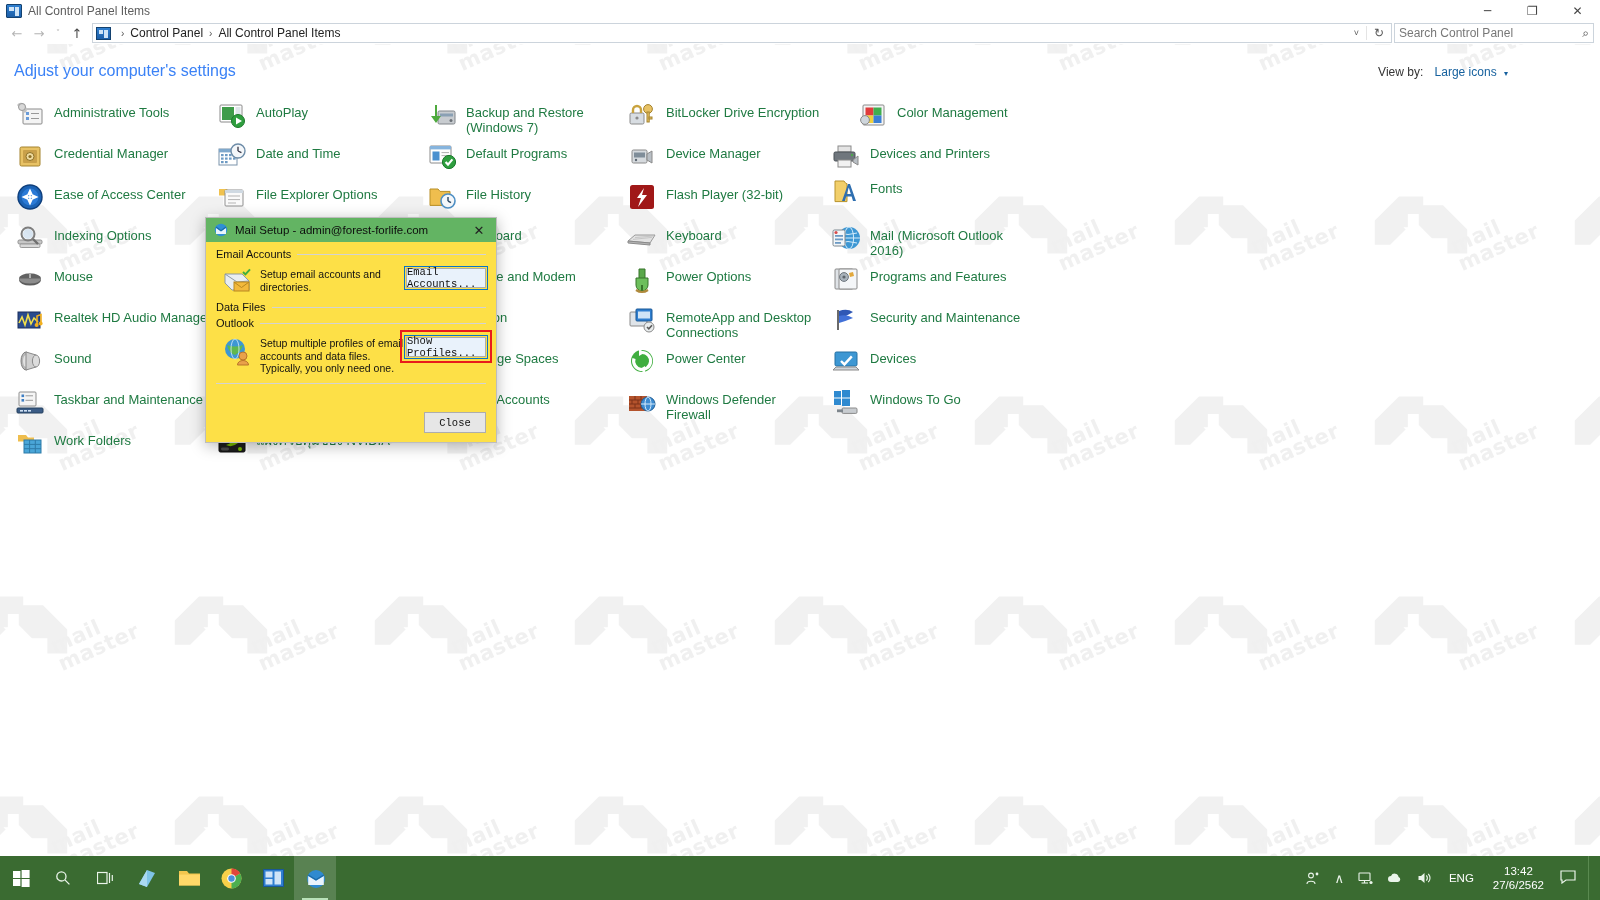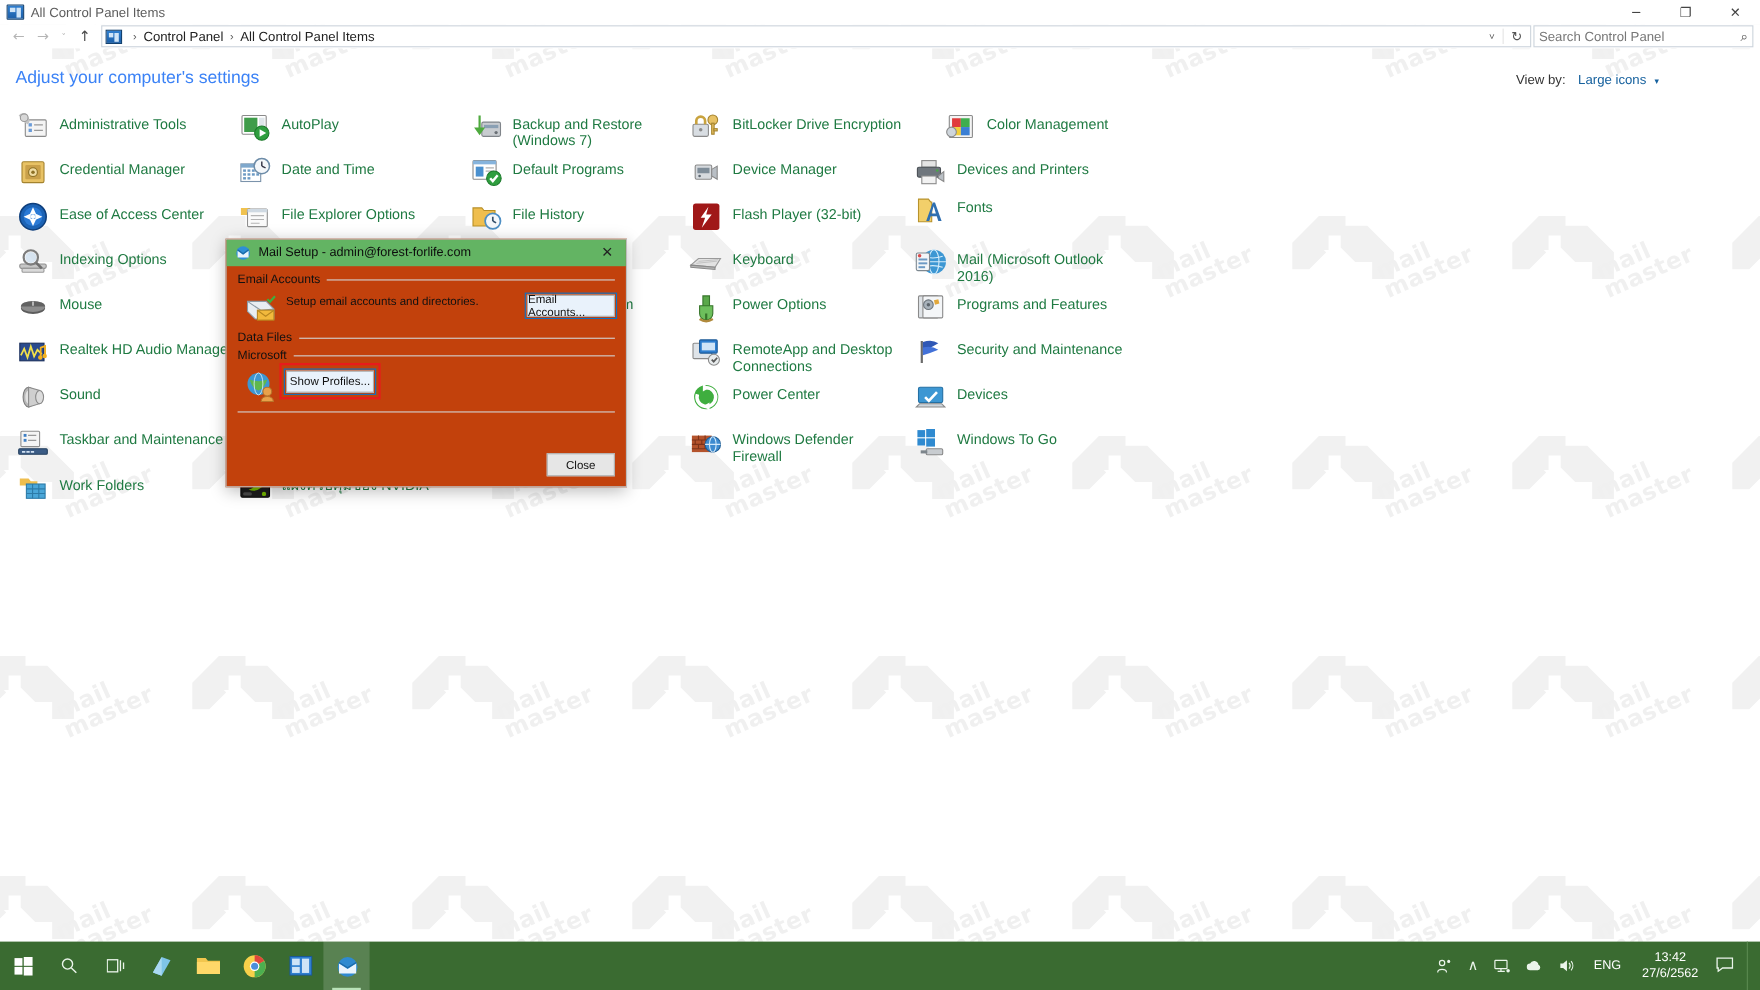--- a/index.html
+++ b/index.html
@@ -134,22 +134,22 @@
   }
   .cp-ic { width: 32px; height: 32px; flex: none; position: relative; margin-right: 8px; }
   .cp-lbl {
     font-size: 13px; color: #1f7a42; line-height: 15px;
     padding-top: 6px; white-space: pre-line;
   }
 
   
   .dialog {
     position: absolute; left: 205px; top: 217px;
-    width: 365px; height: 226px;
-    background: #c2410c;
+    width: 292px; height: 226px;
+    background: #fde047;
     border: 1px solid #bdbdbd;
     box-shadow: 0 3px 14px rgba(0,0,0,.28);
     z-index: 20;
   }
   .dlg-title {
     height: 24px; background: #63b463;
     display: flex; align-items: center; padding-left: 8px;
     position: relative;
   }
   .dlg-ic {
@@ -166,21 +166,21 @@
   .grp-head { display: flex; align-items: center; }
   .grp-title { font-size: 11px; color: #111; padding-right: 6px; white-space: nowrap; }
   .grp-rule { flex: 1; height: 1px; background: #d3d3d3; }
   .grp-row { display: flex; align-items: flex-start; padding: 5px 0 0 0; min-height: 36px; }
   .grp-ic { width: 30px; height: 30px; flex: none; margin: 2px 8px 0 6px; position: relative; }
   .grp-desc { font-size: 10.5px; color: #111; line-height: 12.5px; flex: 1; padding-top: 3px; }
   .dlg-btn {
     width: 80px; height: 20px; background: #e6e6e6;
     border: 1px solid #adadad; font-size: 10.5px; color: #111;
     display: flex; align-items: center; justify-content: center;
-    font-family: Liberation Sans, sans-serif;
+    font-family: Liberation Mono, monospace;
   }
   .dlg-btn.focus { outline: 1px solid #0a74c8; outline-offset: 1px; background: #e9f2fb; }
   .btn-wrap { position: relative; flex: none; padding-top: 3px; }
   .redbox {
     position: absolute; border: 2px solid #e81b1b;
     pointer-events: none;
   }
   .dlg-sep { height: 1px; background: #d3d3d3; margin: 8px 0 0 0; }
   .dlg-footer {
     position: absolute; right: 10px; bottom: 9px;
@@ -1142,31 +1142,32 @@
           </div>
         </div>
         <div class="grp">
           <div class="grp-head">
             <span class="grp-title">Data Files</span>
             <span class="grp-rule"></span>
           </div>
         </div>
         <div class="grp">
           <div class="grp-head">
-            <span class="grp-title">Microsoft</span>
+            <span class="grp-title">Outlook</span>
             <span class="grp-rule"></span>
           </div>
           <div class="grp-row">
             <span class="grp-ic"><svg width="30" height="30" viewBox="0 0 30 30">
                 <circle cx="13" cy="13" r="10" fill="#3d97d3"></circle>
                 <path d="M5 9 q8 3 16 0 q-2 7 -8 10 q-6 -2 -8 -10 z" fill="#5fb84e"></path>
                 <ellipse cx="13" cy="13" rx="4" ry="10" fill="none" stroke="#d4ecfb" stroke-width=".8"></ellipse>
                 <circle cx="21" cy="20" r="4" fill="#e9a14a" stroke="#b9742a"></circle>
                 <path d="M15.5 29 C15.5 23 26.5 23 26.5 29 z" fill="#e9a14a" stroke="#b9742a"></path>
               </svg></span>
+            <span class="grp-desc">Setup multiple profiles of email accounts and data files. Typically, you only need one.</span>
             <span class="btn-wrap">
               <span class="redbox" style="left:-6px;top:-4px;right:-6px;bottom:-6px;"></span>
               <span class="dlg-btn focus">Show Profiles...</span>
             </span>
           </div>
         </div>
         <div class="dlg-sep"></div>
       </div>
     <div class="dlg-footer">
       <div class="dlg-btn" style="width:62px;height:21px;">Close</div>

